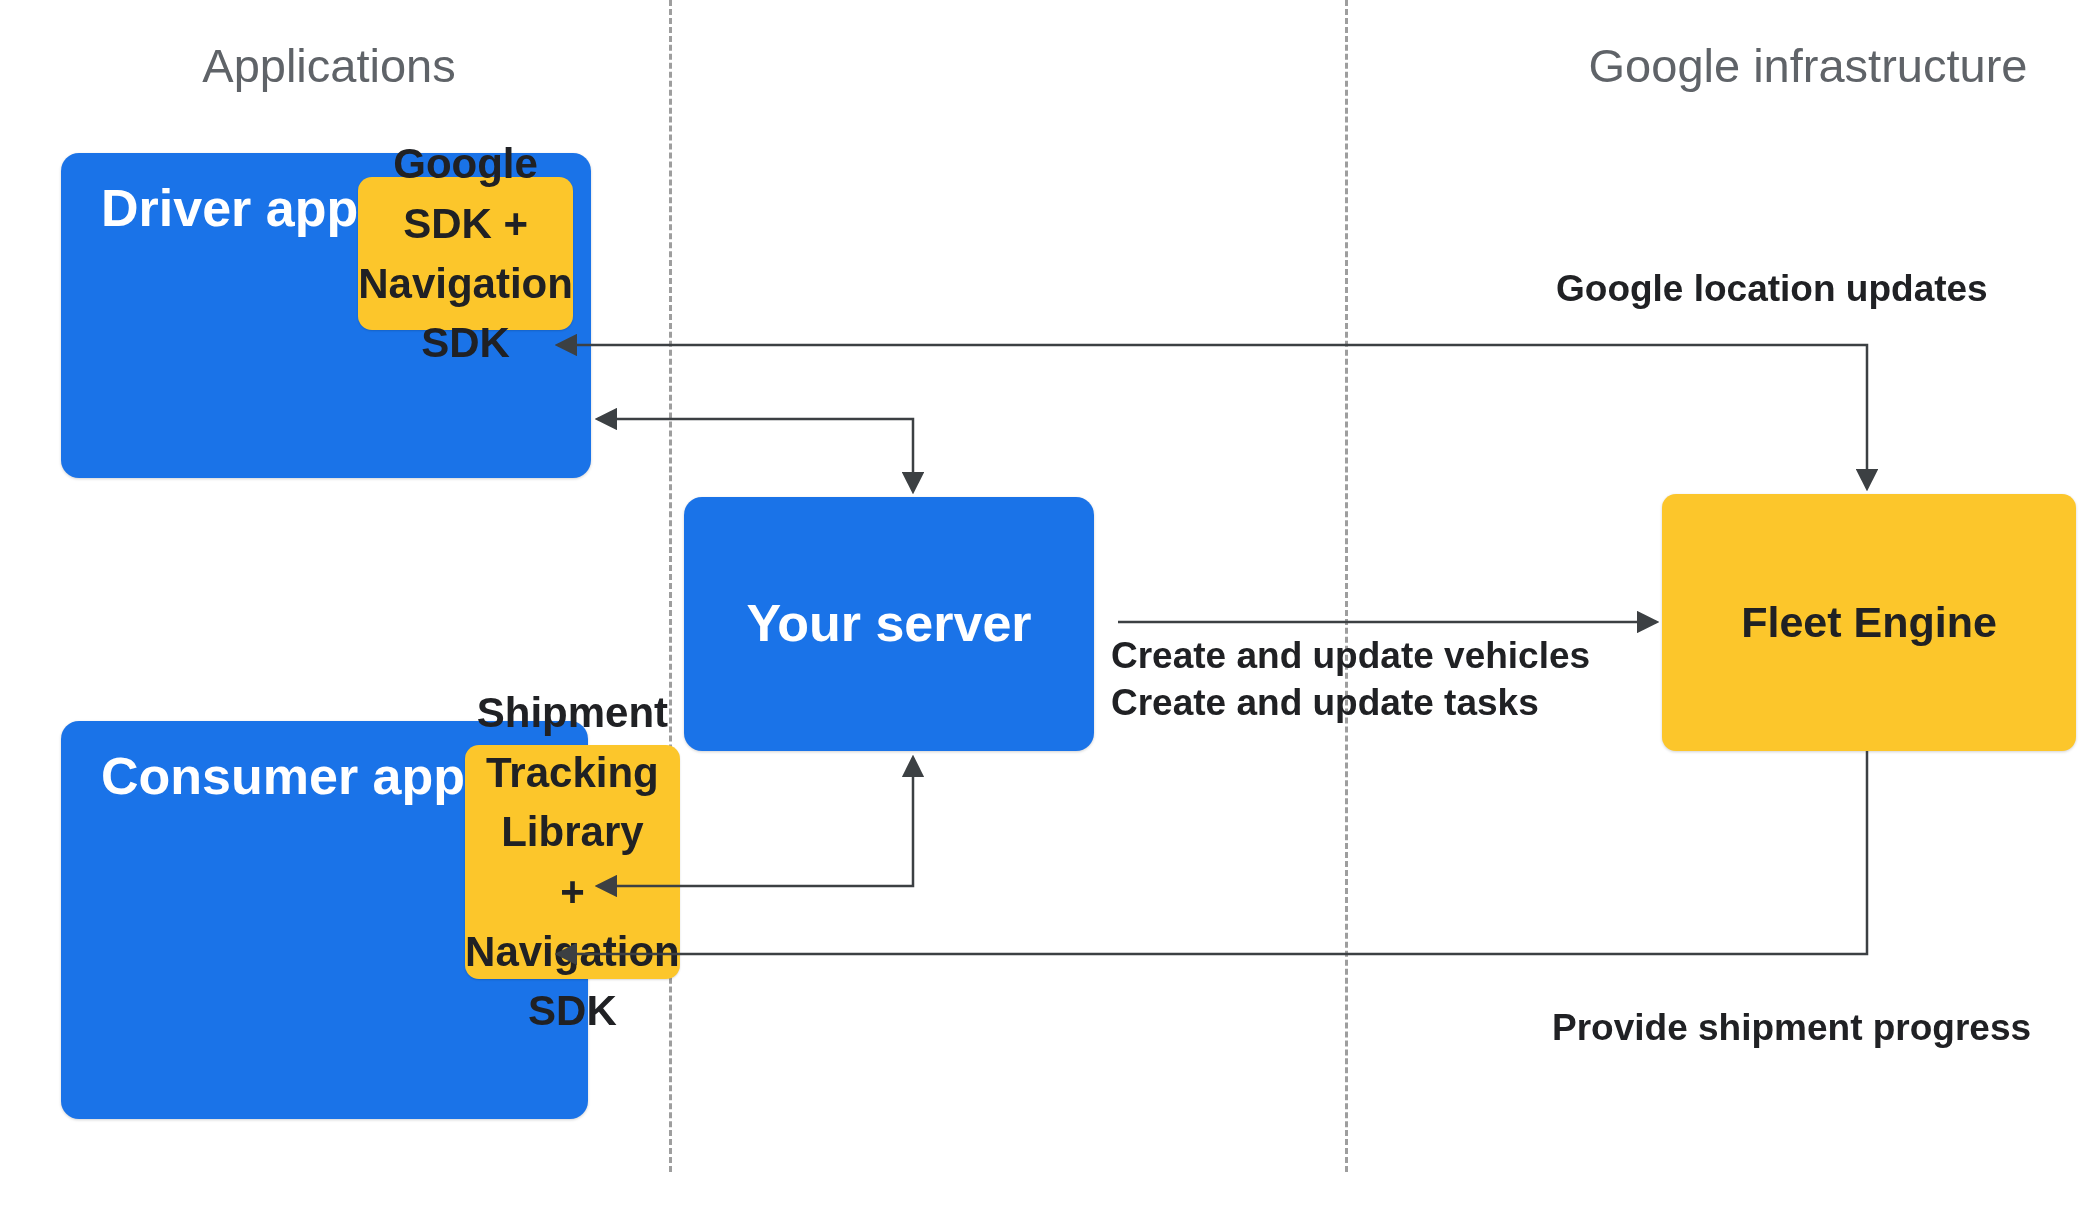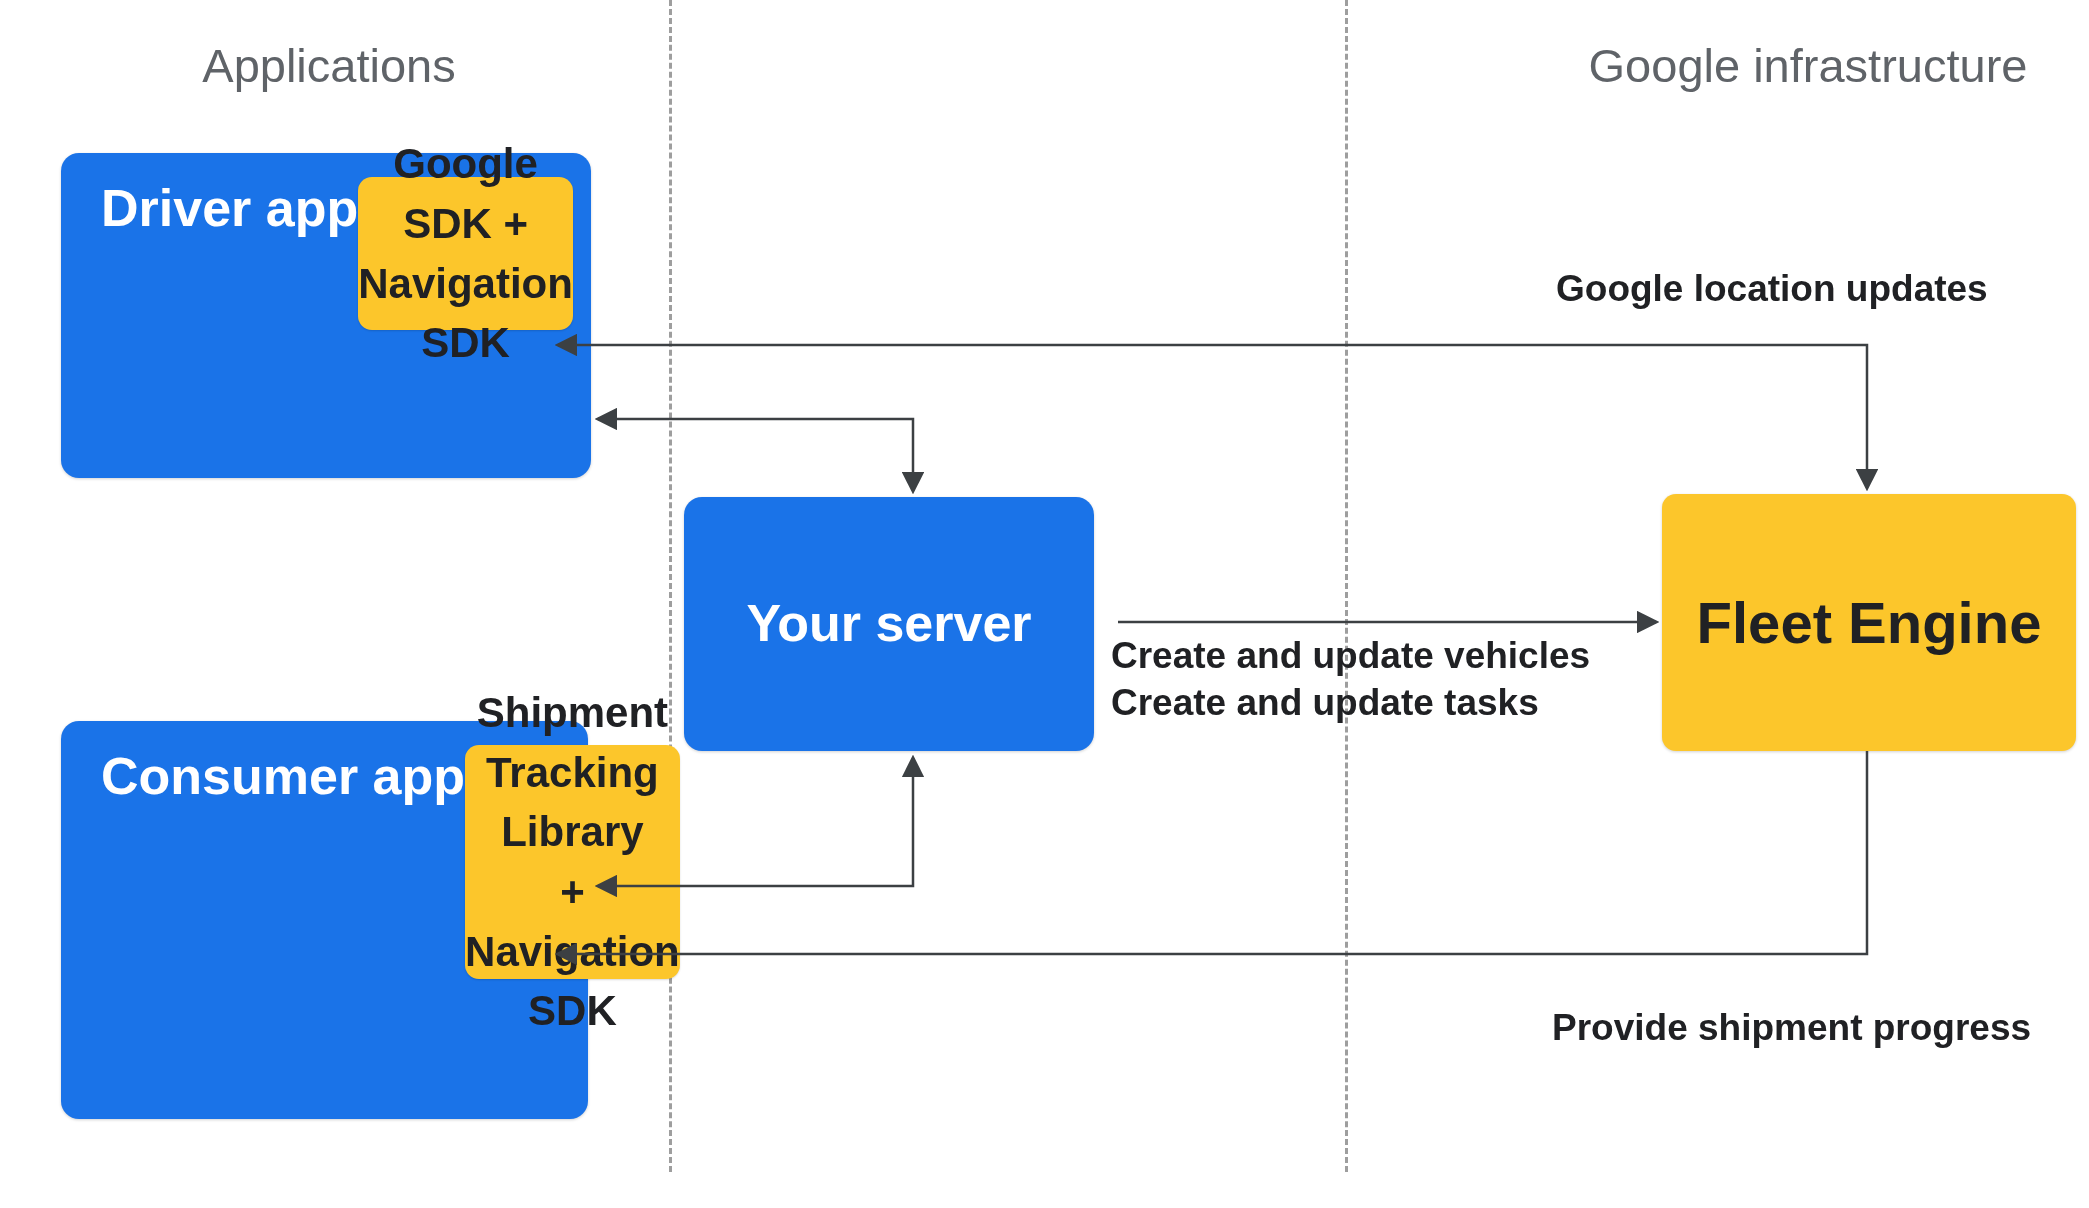--- a/index.html
+++ b/index.html
@@ -61,21 +61,21 @@
     padding:0;align-items:center;justify-content:center;
   }
   .node.blue.center .node-title{margin:0;}
   .node.yellowbig{
     background:var(--yellow);
     display:flex;align-items:center;justify-content:center;
     border-radius:14px;
     box-shadow:0 1px 3px rgba(0,0,0,0.18);
   }
   .fleet-title{
-    font-size:58px;font-weight:bold;color:var(--text-dark);
+    font-size:43px;font-weight:bold;color:var(--text-dark);
     white-space:nowrap;
   }
   .edge-label{
     position:absolute;
     font-size:37px;font-weight:bold;color:var(--text-dark);
     line-height:1.27;
     white-space:pre-line;
   }
   svg.arrows{
     position:absolute;left:0;top:0;

